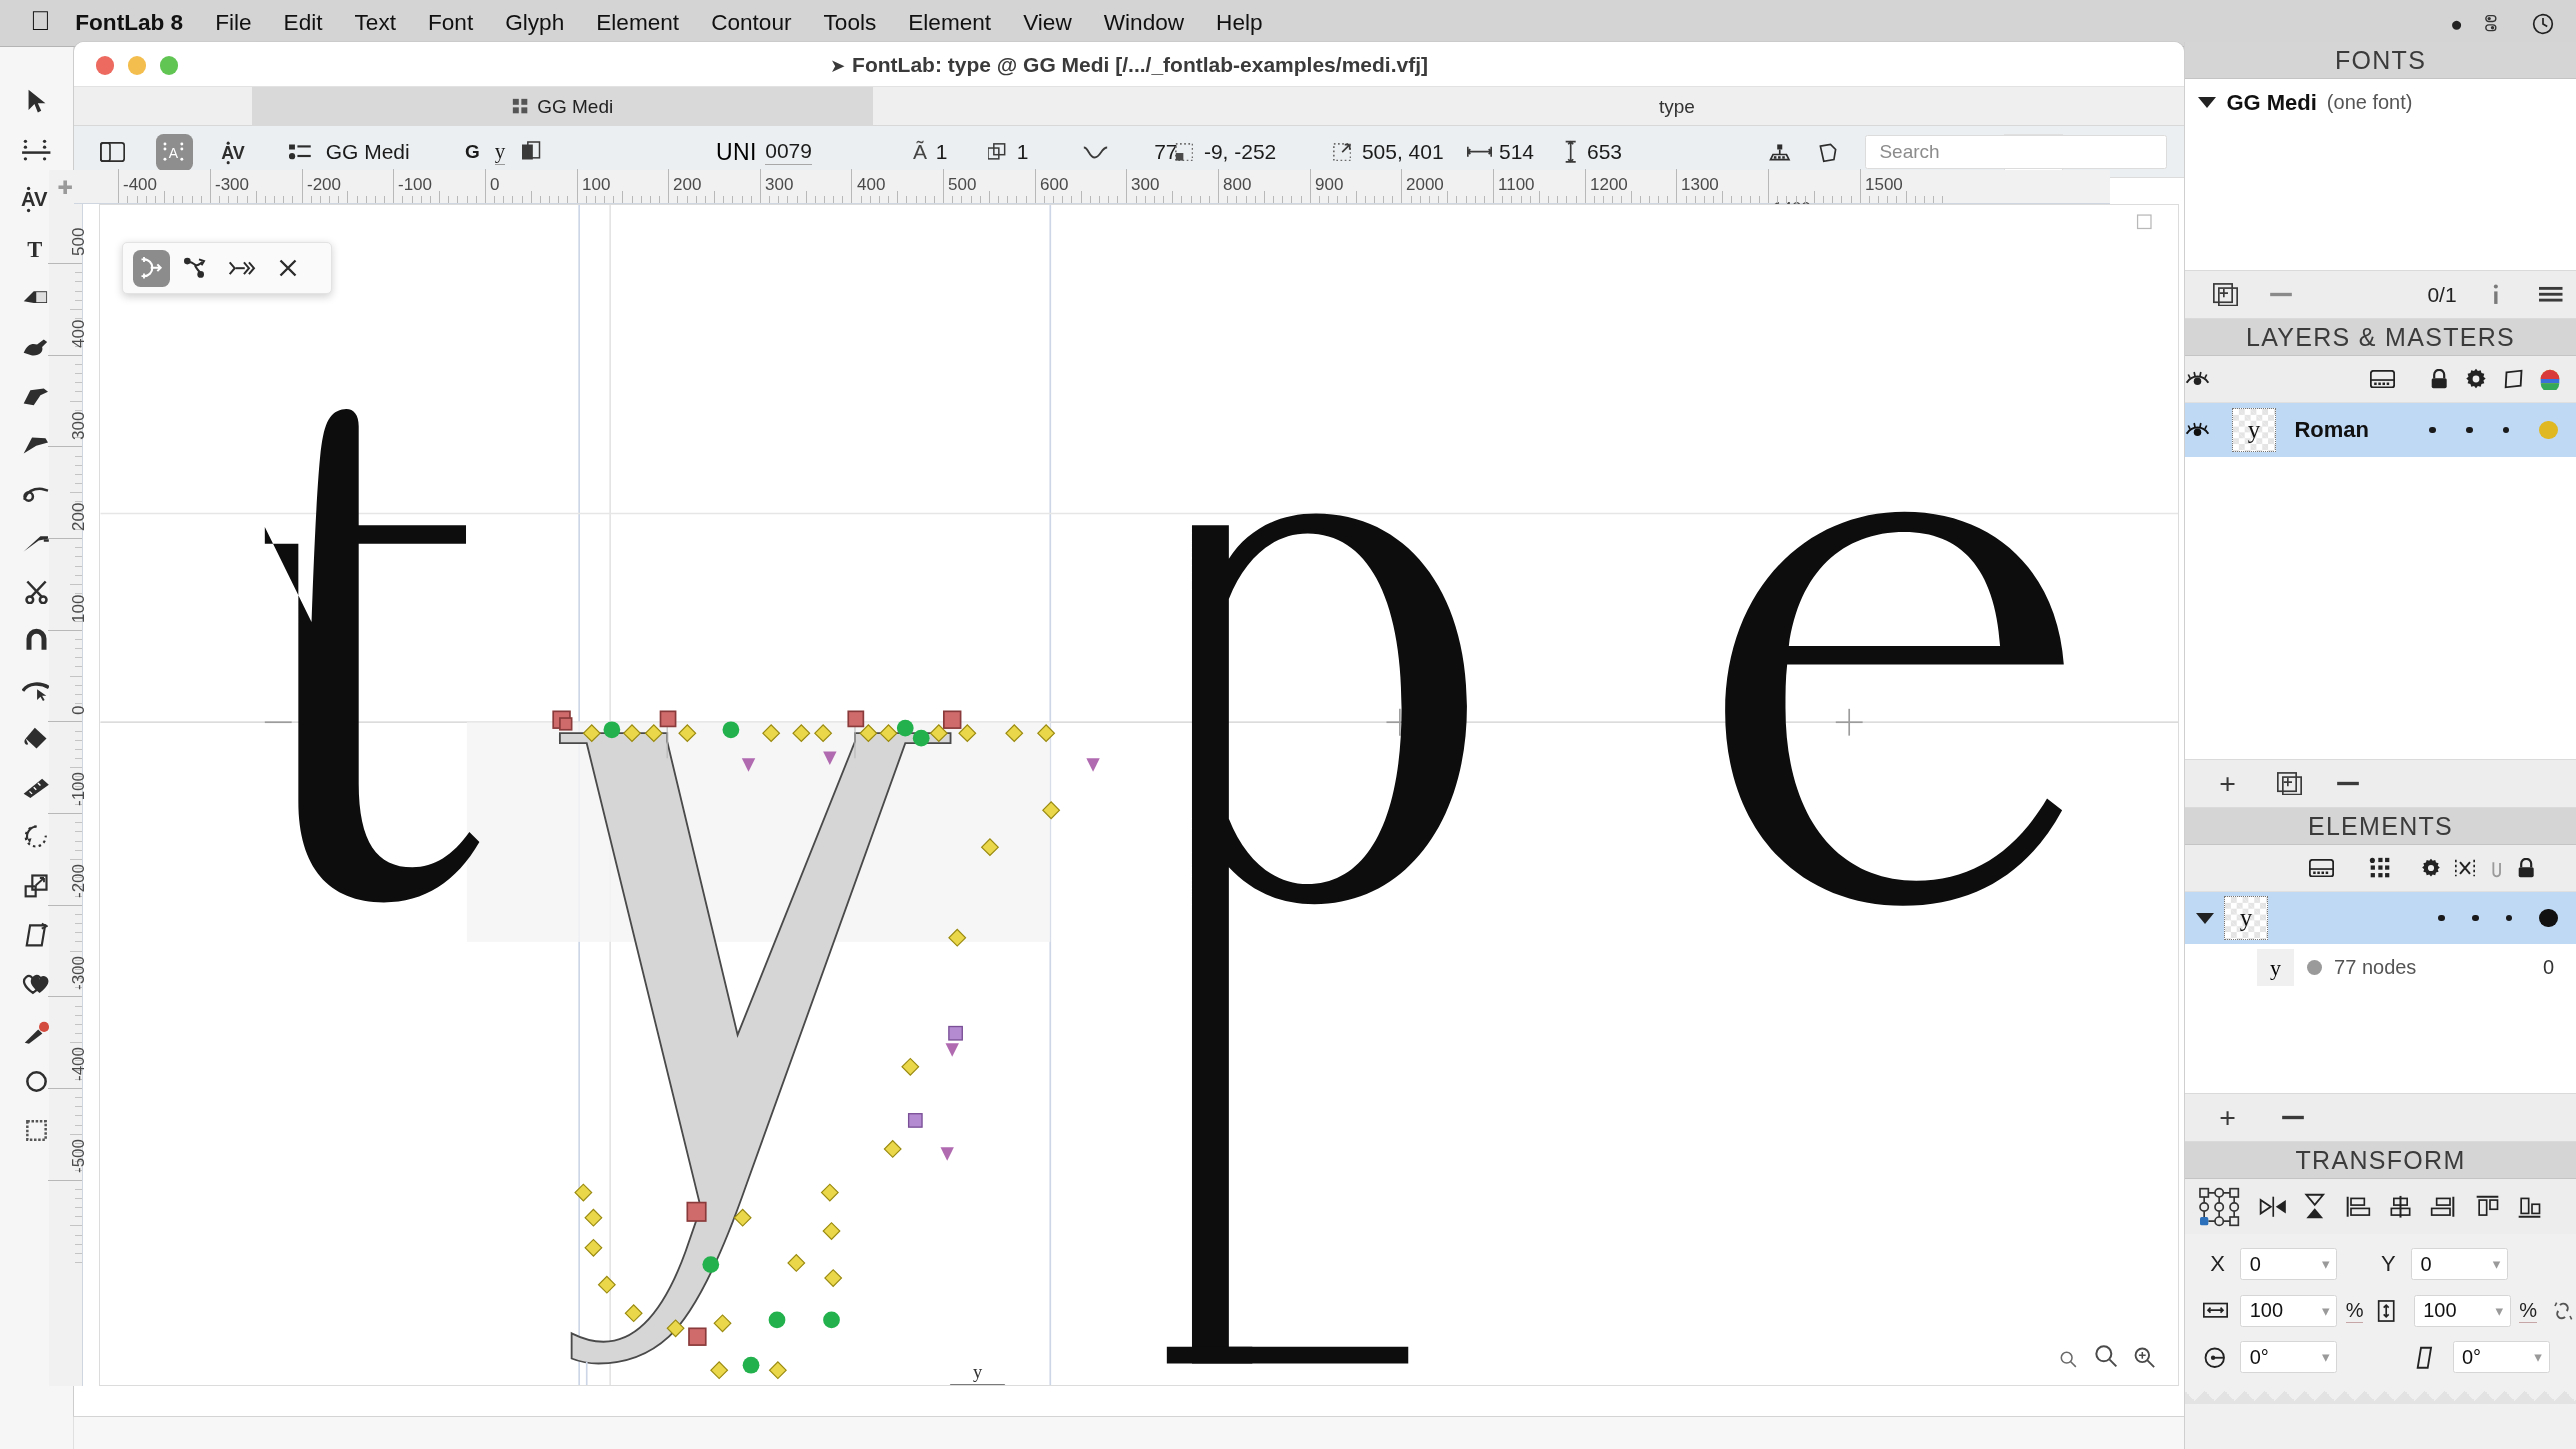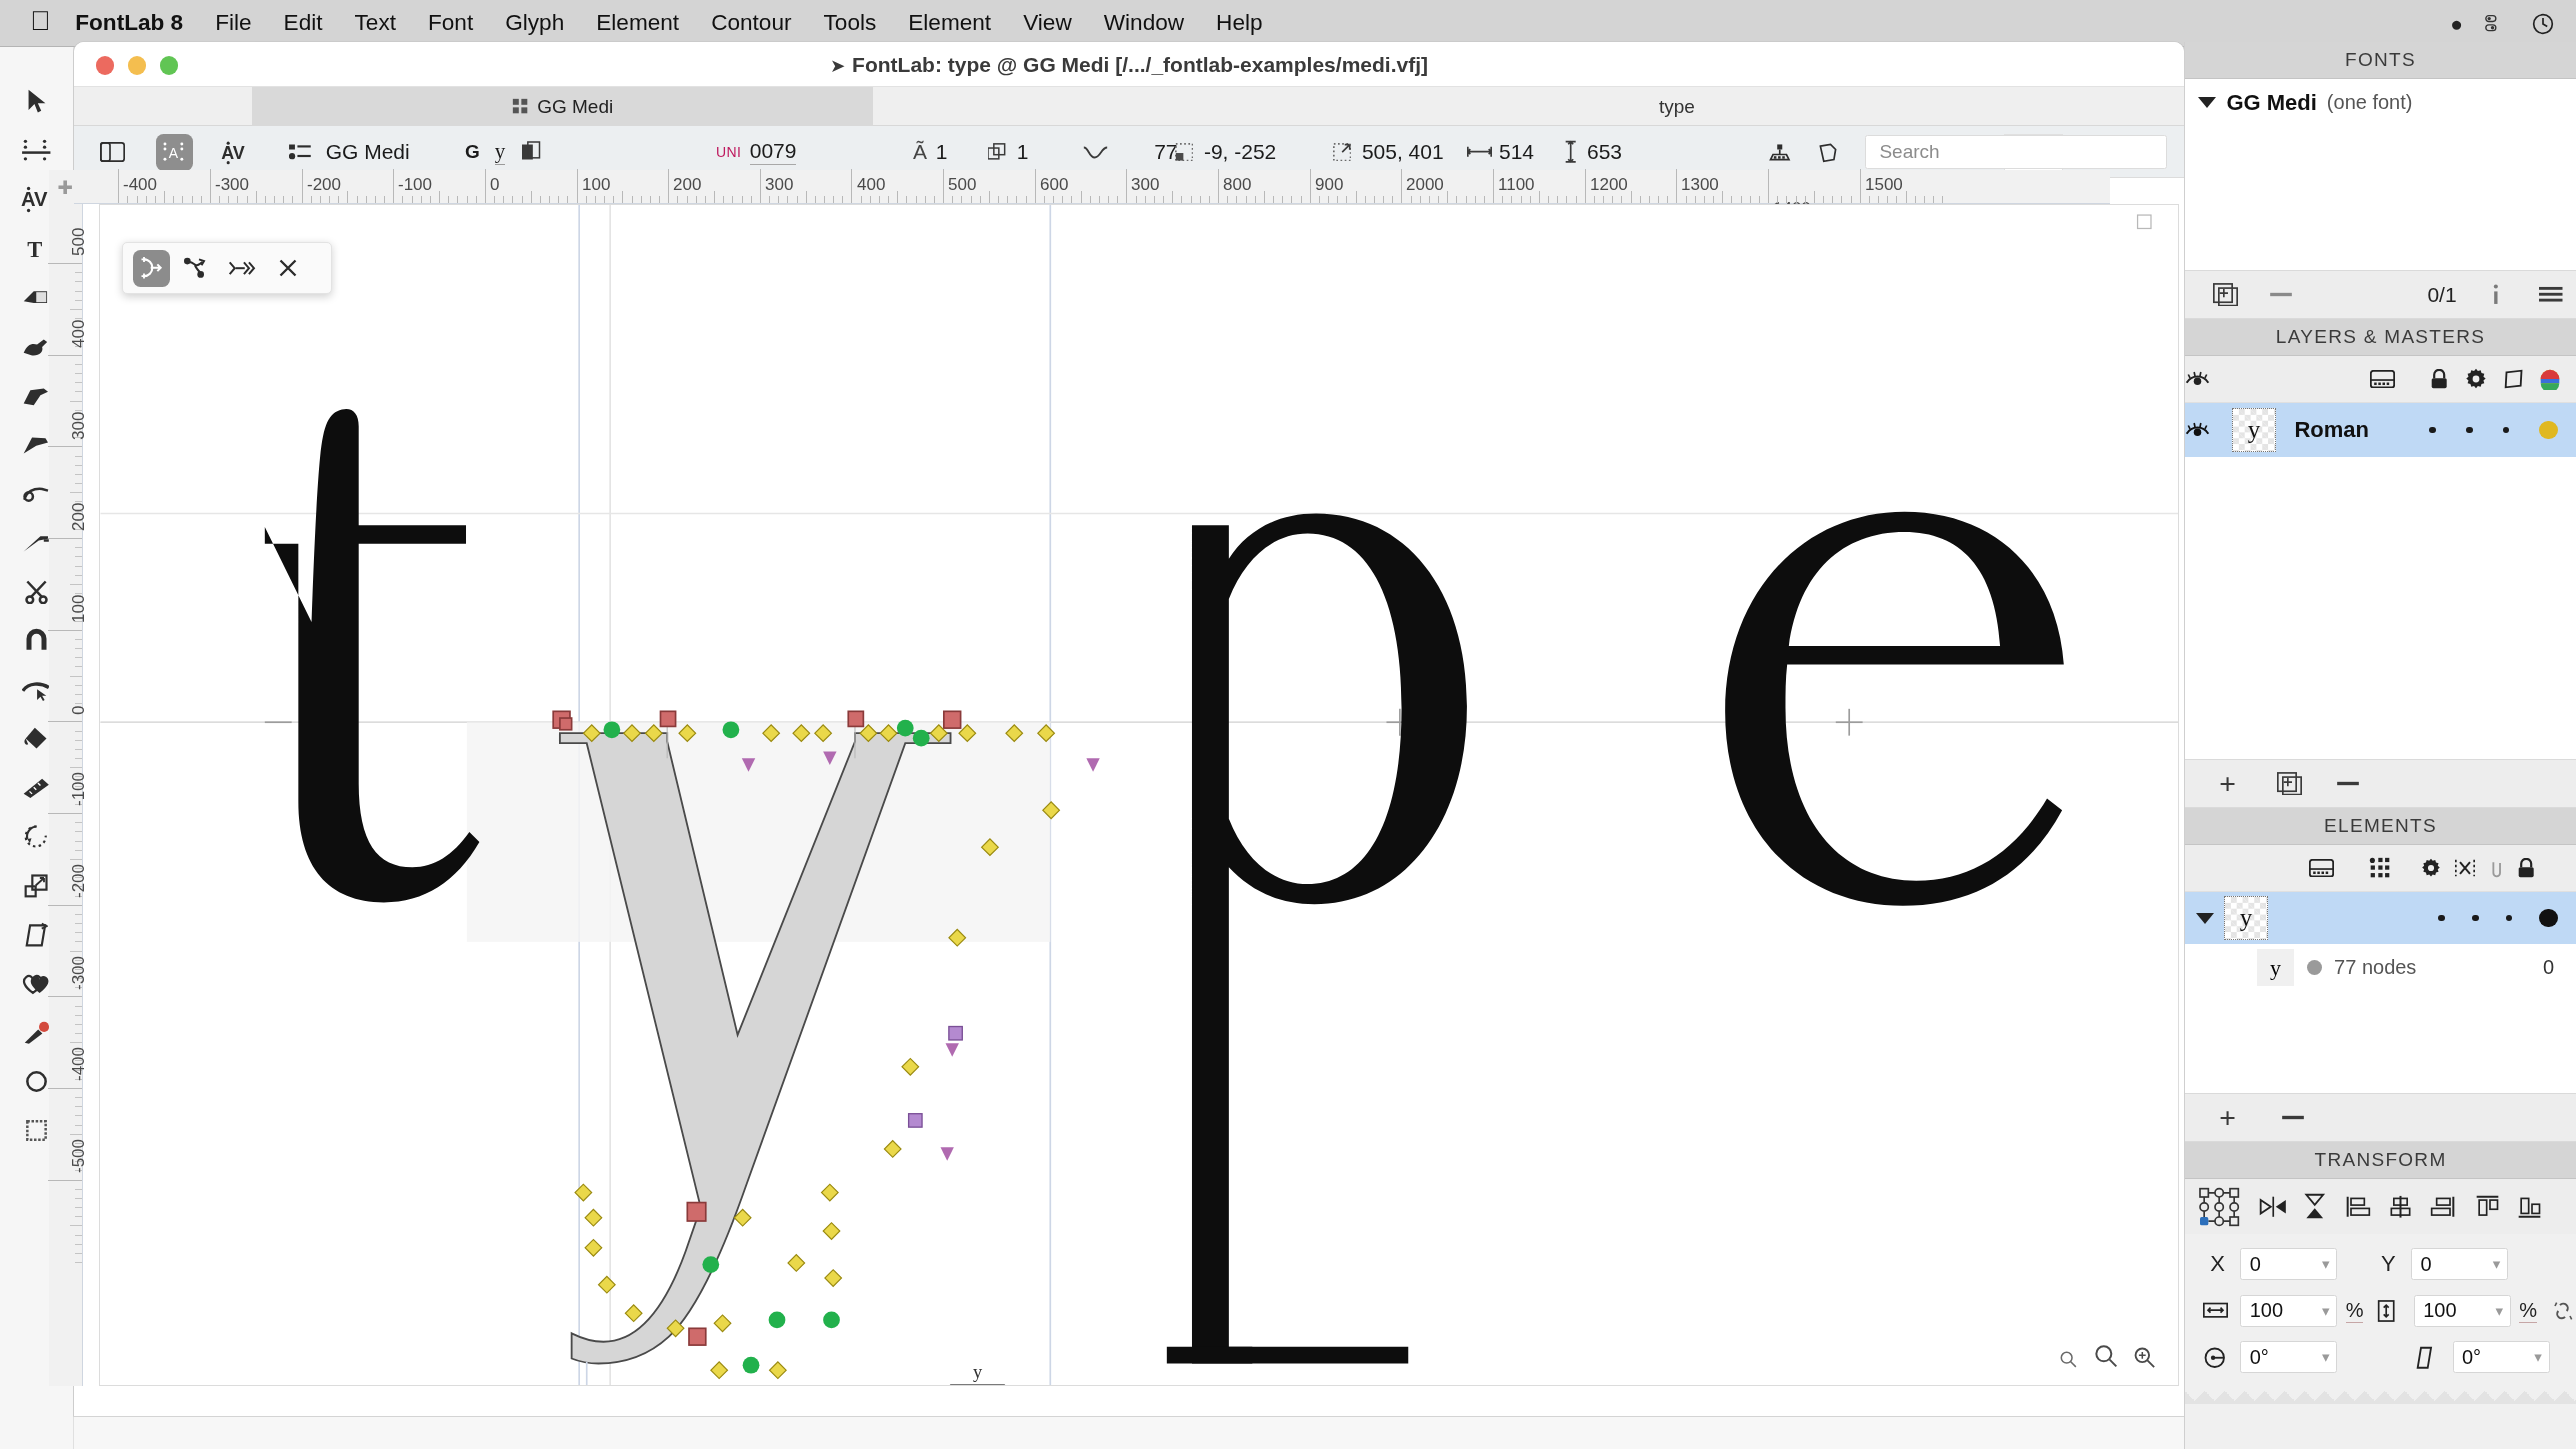--- a/index.html
+++ b/index.html
@@ -50,21 +50,21 @@
   .tab-active .lbl { font-size:19px; color:#222; }
   .tab-right { position:absolute; left:1585px; top:0; height:39px; display:flex; align-items:center; }
   .tab-right .lbl { font-size:19px; color:#333; }
 
   
   .gtoolbar { position:relative; height:52px; background:#eceff1; border-bottom:0.8px solid #dcdcdc; }
   .gt { position:absolute; top:0; height:52px; display:flex; align-items:center; }
   .icon-btn { display:inline-flex; align-items:center; justify-content:center; width:37px; height:37px; color:#2d2d2d; }
   .icon-btn.selected { background:#8e8e8e; border-radius:7.5px; color:#fff; }
   .gt-text { font-size:21px; color:#1b1b1b; }
-  .gt-label { font-size:14px; color:#be185d; margin-right:8.4px; letter-spacing:0.4px; }
+  .gt-label { font-size:23px; color:#000000; margin-right:8.4px; letter-spacing:0.4px; }
   .uni-val { font-size:21px; color:#1b1b1b; border-bottom:1.7px solid #a8a8a8; padding-bottom:1.7px; }
   .searchbox {
     position:absolute; right:17px; top:9.2px; width:302px; height:34px;
     background:#fff; border:0.8px solid #dcdcdc; border-radius:2.5px;
     display:flex; align-items:center; padding-left:13.4px;
   }
   .searchbox .ph { font-size:19px; color:#8c8c8c; }
   .swatch-btn { width:59px; height:37px; background:#fff; border:0.8px solid #e0e0e0; position:relative; }
   .swatch-btn .diag { position:absolute; inset:3.4px; }
 
@@ -111,21 +111,21 @@
   }
   .hexpill { position:relative; width:77px; height:30px; }
 
   
   .rightpanel {
     position:absolute; left:2184px; top:42px; width:392px; height:1407px;
     background:#f0f0f0; border-left:0.8px solid #cfcfcf;
   }
   .panel-head {
     height:37px; background:#d5d5d5; display:flex; align-items:center; justify-content:center;
-    font-size:19px; letter-spacing:1.3px; color:#3b3b3b; border-bottom:0.8px solid #c4c4c4;
+    font-size:25px; letter-spacing:1.3px; color:#3b3b3b; border-bottom:0.8px solid #c4c4c4;
   }
   .fonts-body { background:#fff; }
   .font-group { height:47px; display:flex; align-items:center; padding-left:13.4px; gap:10px; background:#fff; }
   .tri { width:0;height:0;border-left:9.2px solid transparent;border-right:9.2px solid transparent;border-top:11px solid #222; }
   .font-group .nm { font-size:22px; font-weight:bold; color:#111; }
   .font-group .sub { font-size:20px; color:#555; }
   .font-row { height:52px; background:#bfd9f5; display:flex; align-items:center; }
   .font-row .preview { width:164px; text-align:center; font-family:"Liberation Serif", serif; font-size:27px; color:#1a1a1a; }
   .font-row .divider { width:0.8px; height:39px; background:#9ab6d4; }
   .font-row .style { font-size:22px; color:#111; padding-left:20px; }

